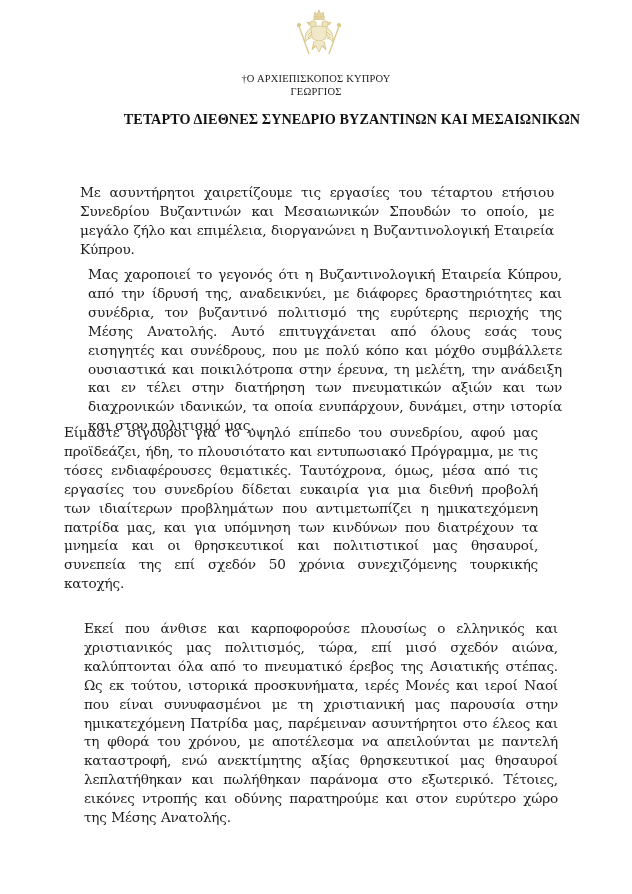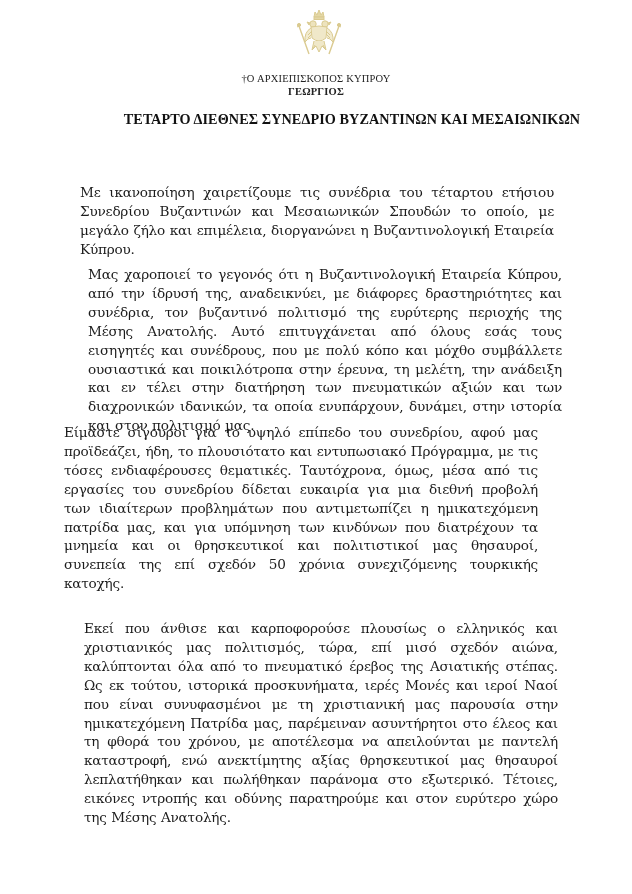--- a/index.html
+++ b/index.html
@@ -30,21 +30,21 @@
     .signature {
       position: absolute;
       left: 0; width: 632px;
       text-align: center;
       font-family: "Liberation Serif", "DejaVu Serif", serif;
       font-size: 10.5px;
       letter-spacing: 0.2px;
       color: #222;
     }
     .sig-line1 { top: 73px; }
-    .sig-line2 { top: 86px; font-weight: bold; }
+    .sig-line2 { top: 86px; }
     .title {
       position: absolute;
       left: 0; width: 632px;
       text-align: center;
       font-family: "Liberation Serif", "DejaVu Serif", serif;
       font-weight: bold;
       font-size: 14.2px;
       letter-spacing: 0.1px;
       color: #111;
       line-height: 20px;
@@ -101,18 +101,18 @@
         <path d="M19 37 L17 41 M27 37 L29 41"></path>
       </g>
     </svg>
   </div>
 
   <div class="signature sig-line1">†Ο ΑΡΧΙΕΠΙΣΚΟΠΟΣ ΚΥΠΡΟΥ</div>
   <div class="signature sig-line2">ΓΕΩΡΓΙΟΣ</div>
 
   <div class="title title-line1">ΤΕΤΑΡΤΟ ΔΙΕΘΝΕΣ ΣΥΝΕΔΡΙΟ ΒΥΖΑΝΤΙΝΩΝ ΚΑΙ ΜΕΣΑΙΩΝΙΚΩΝ</div>
 
-  <div class="para-abs p1">Με  ικανοποίηση χαιρετίζουμε τις συνέδρια του τέταρτου ετήσιου Συνεδρίου Βυζαντινών και Μεσαιωνικών Σπουδών  το οποίο, με μεγάλο ζήλο και επιμέλεια, διοργανώνει η Βυζαντινολογική Εταιρεία Κύπρου.</div>
+  <div class="para-abs p1">Με  ασυντήρητοι χαιρετίζουμε τις εργασίες του τέταρτου ετήσιου Συνεδρίου Βυζαντινών και Μεσαιωνικών Σπουδών  το οποίο, με μεγάλο ζήλο και επιμέλεια, διοργανώνει η Βυζαντινολογική Εταιρεία Κύπρου.</div>
   <div class="para-abs p2">Μας χαροποιεί το γεγονός ότι η Βυζαντινολογική Εταιρεία Κύπρου, από την ίδρυσή της, αναδεικνύει, με διάφορες δραστηριότητες και συνέδρια, τον βυζαντινό πολιτισμό της ευρύτερης περιοχής της Μέσης Ανατολής. Αυτό επιτυγχάνεται από όλους εσάς τους εισηγητές και συνέδρους, που  με πολύ κόπο και μόχθο συμβάλλετε ουσιαστικά και ποικιλότροπα στην έρευνα, τη μελέτη, την ανάδειξη και εν τέλει στην διατήρηση των πνευματικών αξιών και των διαχρονικών ιδανικών, τα οποία ενυπάρχουν, δυνάμει, στην ιστορία και στον πολιτισμό μας.</div>
   <div class="para-abs p3">Είμαστε σίγουροι για το υψηλό επίπεδο του συνεδρίου, αφού μας προϊδεάζει, ήδη,  το πλουσιότατο και εντυπωσιακό Πρόγραμμα, με τις τόσες ενδιαφέρουσες θεματικές. Ταυτόχρονα, όμως,  μέσα από τις εργασίες του συνεδρίου δίδεται ευκαιρία για μια διεθνή προβολή των ιδιαίτερων προβλημάτων που αντιμετωπίζει η ημικατεχόμενη πατρίδα μας, και για υπόμνηση των κινδύνων που διατρέχουν τα μνημεία και οι θρησκευτικοί και πολιτιστικοί μας θησαυροί, συνεπεία της επί σχεδόν 50 χρόνια συνεχιζόμενης τουρκικής κατοχής.</div>
   <div class="para-abs p4">Εκεί που άνθισε και καρποφορούσε πλουσίως ο ελληνικός και χριστιανικός μας πολιτισμός, τώρα, επί μισό σχεδόν αιώνα, καλύπτονται  όλα από το πνευματικό έρεβος της Ασιατικής στέπας. Ως εκ τούτου, ιστορικά προσκυνήματα, ιερές Μονές και ιεροί Ναοί που είναι συνυφασμένοι με  τη χριστιανική μας παρουσία στην ημικατεχόμενη Πατρίδα μας, παρέμειναν ασυντήρητοι στο έλεος και τη φθορά του χρόνου, με αποτέλεσμα να απειλούνται με παντελή καταστροφή, ενώ ανεκτίμητης αξίας θρησκευτικοί μας θησαυροί λεπλατήθηκαν και πωλήθηκαν παράνομα στο εξωτερικό. Τέτοιες, εικόνες ντροπής και οδύνης παρατηρούμε και στον ευρύτερο χώρο της Μέσης Ανατολής.</div>
 
 </div>
 
 </body></html>

